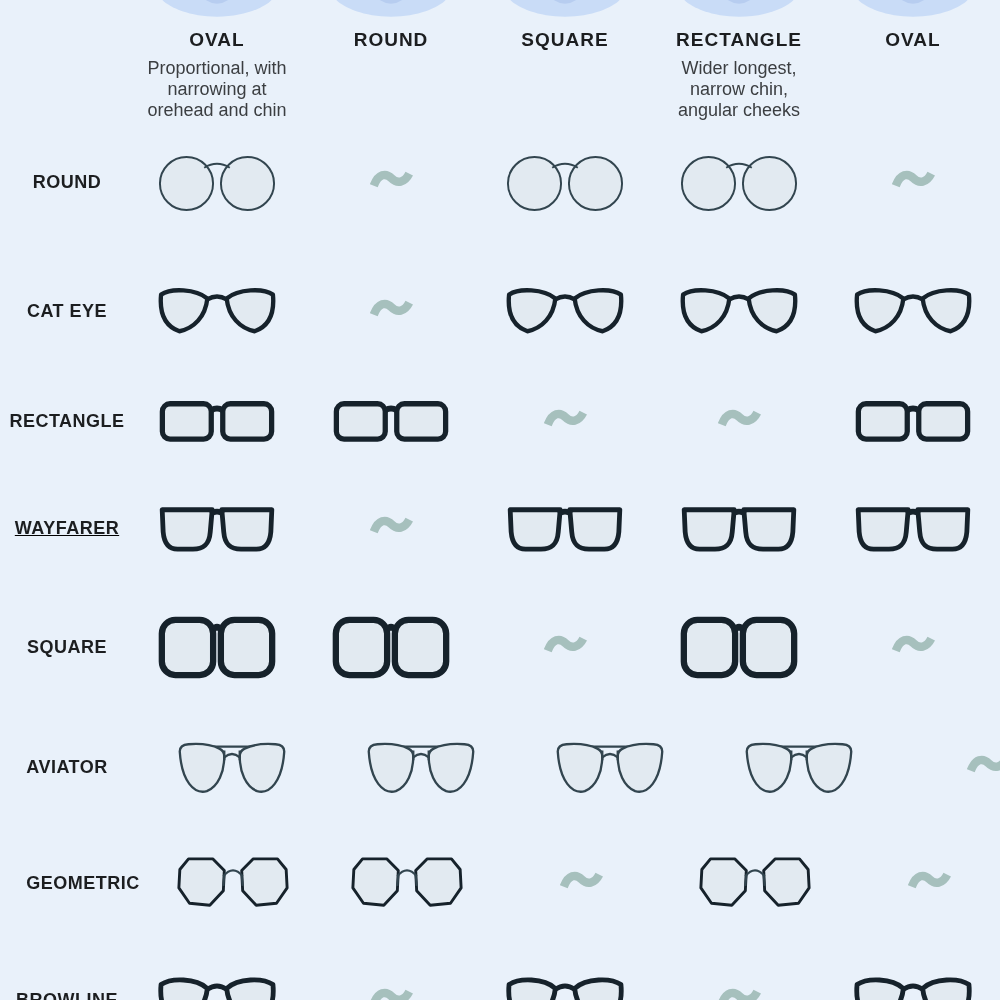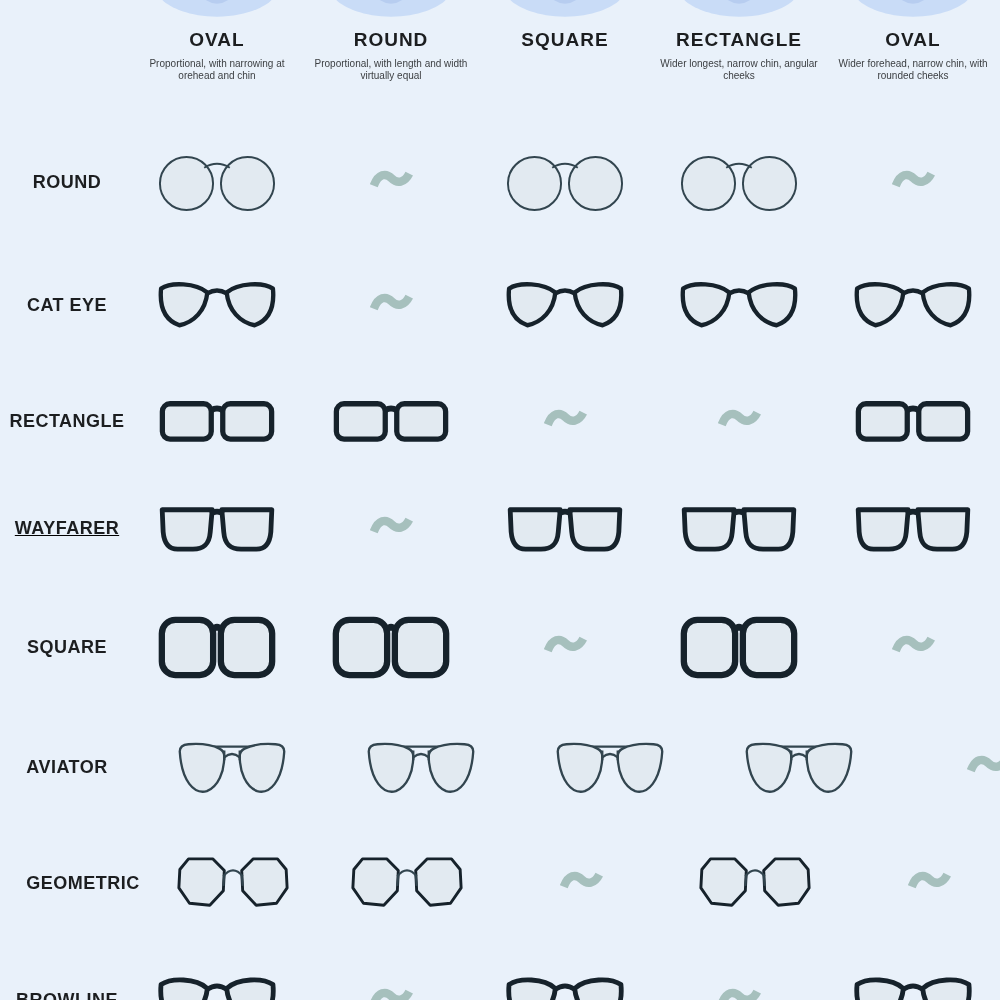--- a/index.html
+++ b/index.html
@@ -18,21 +18,21 @@
     position:absolute;top:0;left:0;width:844px;height:118px;
     display:grid;grid-template-columns:130px 174px 174px 174px 174px 174px;
   }
   .header-cell{position:relative;text-align:center;}
   .face-icon{position:absolute;top:-2px;left:50%;transform:translateX(-50%);}
   .col-name{
     margin-top:29px;font-size:19px;font-weight:700;letter-spacing:1px;
     color:#1c1e20;
   }
   .col-desc{
-    margin:7px auto 0 auto;width:158px;font-size:10px;line-height:1.18;
+    margin:7px auto 0 auto;width:158px;font-size:18px;line-height:1.18;
     color:#3b3e41;
   }
   .row-label{
     font-size:18px;font-weight:700;letter-spacing:0.5px;color:#1c1e20;
     text-align:center;padding-left:4px;
   }
   .cell{display:flex;justify-content:center;align-items:center;height:90px;}
   .glasses,.tilde{display:block;}
 </style>
 </head>
@@ -48,21 +48,20 @@
         </svg>
         <div class="col-name">OVAL</div>
         <div class="col-desc">Proportional, with narrowing at orehead and chin</div>
       </div>
       <div class="header-cell">
         <svg class="face-icon" viewBox="0 0 120 22" width="116" height="22">
           <path d="M2,0 L118,0 C112,8 90,19 60,19 C30,19 8,8 2,0 Z" fill="#c9dcf7"></path>
           <path d="M46,0 Q60,11 74,0 Z" fill="#b7cdf0"></path>
         </svg>
         <div class="col-name">ROUND</div>
-        <div class="col-desc">Proportional, with length and width virtually equal</div>
       </div>
       <div class="header-cell">
         <svg class="face-icon" viewBox="0 0 120 22" width="116" height="22">
           <path d="M2,0 L118,0 C112,8 90,19 60,19 C30,19 8,8 2,0 Z" fill="#c9dcf7"></path>
           <path d="M46,0 Q60,11 74,0 Z" fill="#b7cdf0"></path>
         </svg>
         <div class="col-name">SQUARE</div>
       </div>
       <div class="header-cell">
         <svg class="face-icon" viewBox="0 0 120 22" width="116" height="22">
@@ -71,21 +70,20 @@
         </svg>
         <div class="col-name">RECTANGLE</div>
         <div class="col-desc">Wider longest, narrow chin, angular cheeks</div>
       </div>
       <div class="header-cell">
         <svg class="face-icon" viewBox="0 0 120 22" width="116" height="22">
           <path d="M2,0 L118,0 C112,8 90,19 60,19 C30,19 8,8 2,0 Z" fill="#c9dcf7"></path>
           <path d="M46,0 Q60,11 74,0 Z" fill="#b7cdf0"></path>
         </svg>
         <div class="col-name">OVAL</div>
-        <div class="col-desc">Wider forehead, narrow chin, with rounded cheeks</div>
       </div>
     </div>
   <div id="rows">
       <div class="grid-row" style="top: 137px;">
         <div class="row-label">ROUND</div>
         <div class="cell">
           <svg class="glasses" viewBox="0 0 124 64" width="122" height="63">
             <circle cx="31" cy="33" r="27" fill="#e2eaf1" stroke="#32454f" stroke-width="2"></circle>
             <circle cx="93" cy="33" r="27" fill="#e2eaf1" stroke="#32454f" stroke-width="2"></circle>
             <path d="M49,17 Q62,9 75,17" fill="none" stroke="#32454f" stroke-width="2"></path>
@@ -109,21 +107,21 @@
             <circle cx="93" cy="33" r="27" fill="#e2eaf1" stroke="#32454f" stroke-width="2"></circle>
             <path d="M49,17 Q62,9 75,17" fill="none" stroke="#32454f" stroke-width="2"></path>
           </svg>
         </div>
         <div class="cell">
           <svg class="tilde" viewBox="0 0 46 30" width="43" height="28">
             <path d="M4,19 C9,6 17,5 23,11 C29,17 37,16 42,6" fill="none" stroke="#a6c0bd" stroke-width="9"></path>
           </svg>
         </div>
       </div>
-      <div class="grid-row" style="top: 260px;">
+      <div class="grid-row" style="top: 266px;">
         <div class="row-label">CAT EYE</div>
         <div class="cell">
           <svg class="glasses" viewBox="0 0 124 56" width="120" height="54">
             <path d="M4,11 C2,32 9,44 23,49 C38,46 50,34 52,15 C40,5 14,4 4,11 Z" fill="#e2eaf1" stroke="#16222b" stroke-width="4.5" stroke-linejoin="round"></path>
             <path d="M120,11 C122,32 115,44 101,49 C86,46 74,34 72,15 C84,5 110,4 120,11 Z" fill="#e2eaf1" stroke="#16222b" stroke-width="4.5" stroke-linejoin="round"></path>
             <path d="M52,16 Q62,10 72,16" fill="none" stroke="#16222b" stroke-width="4.5"></path>
           </svg>
         </div>
         <div class="cell">
           <svg class="tilde" viewBox="0 0 46 30" width="43" height="28">

